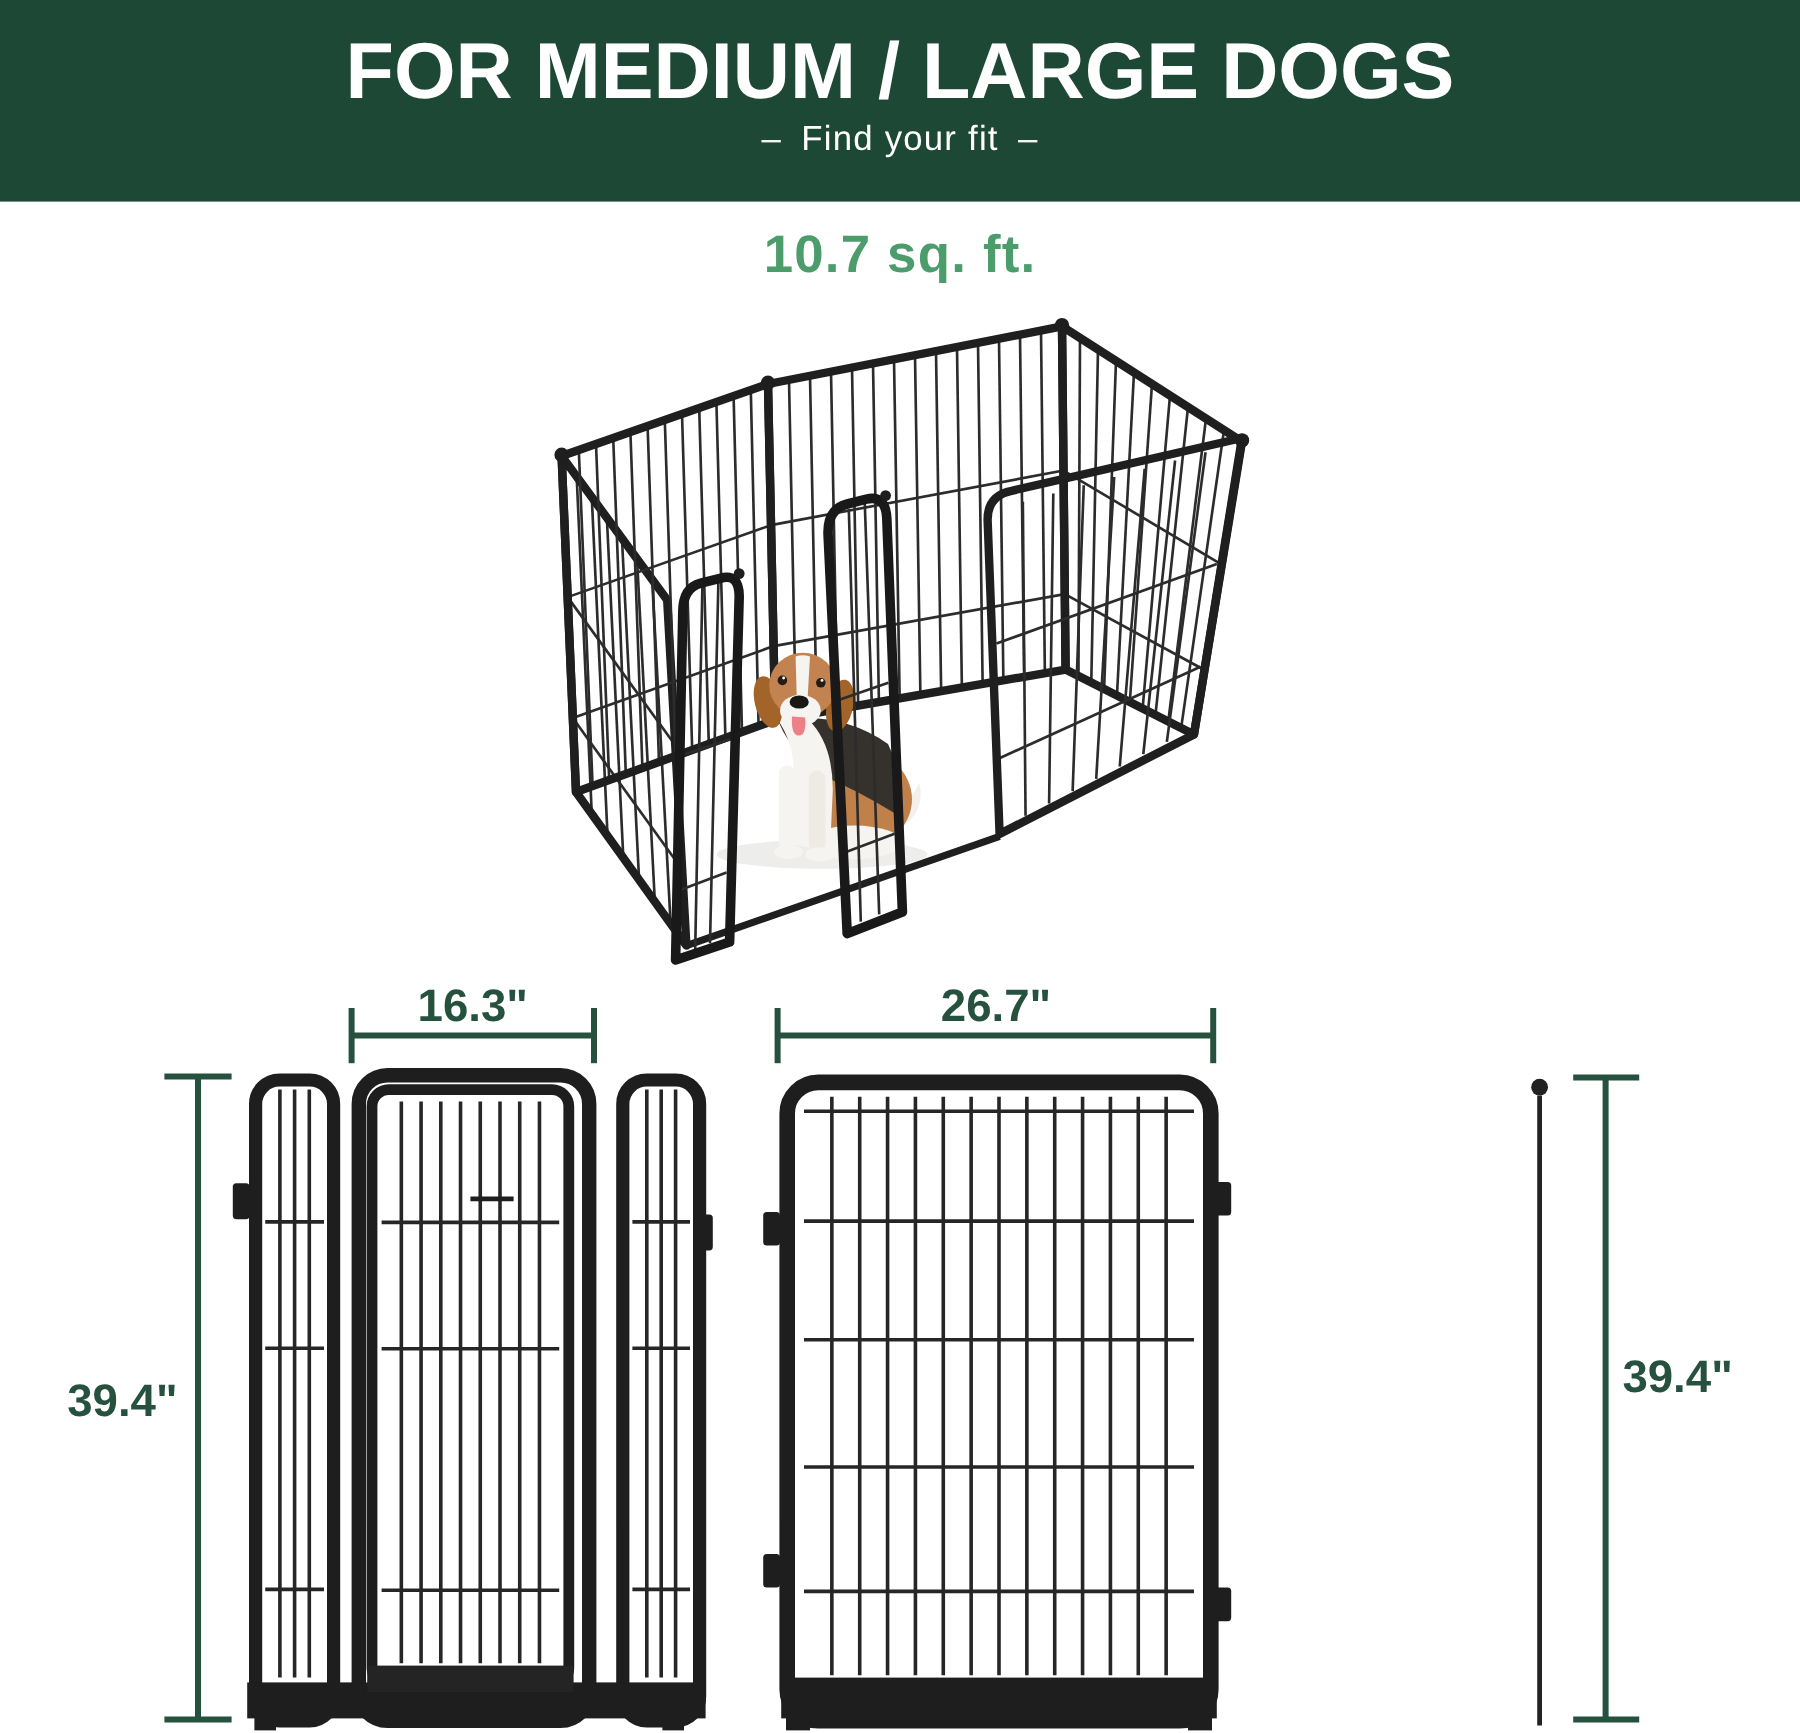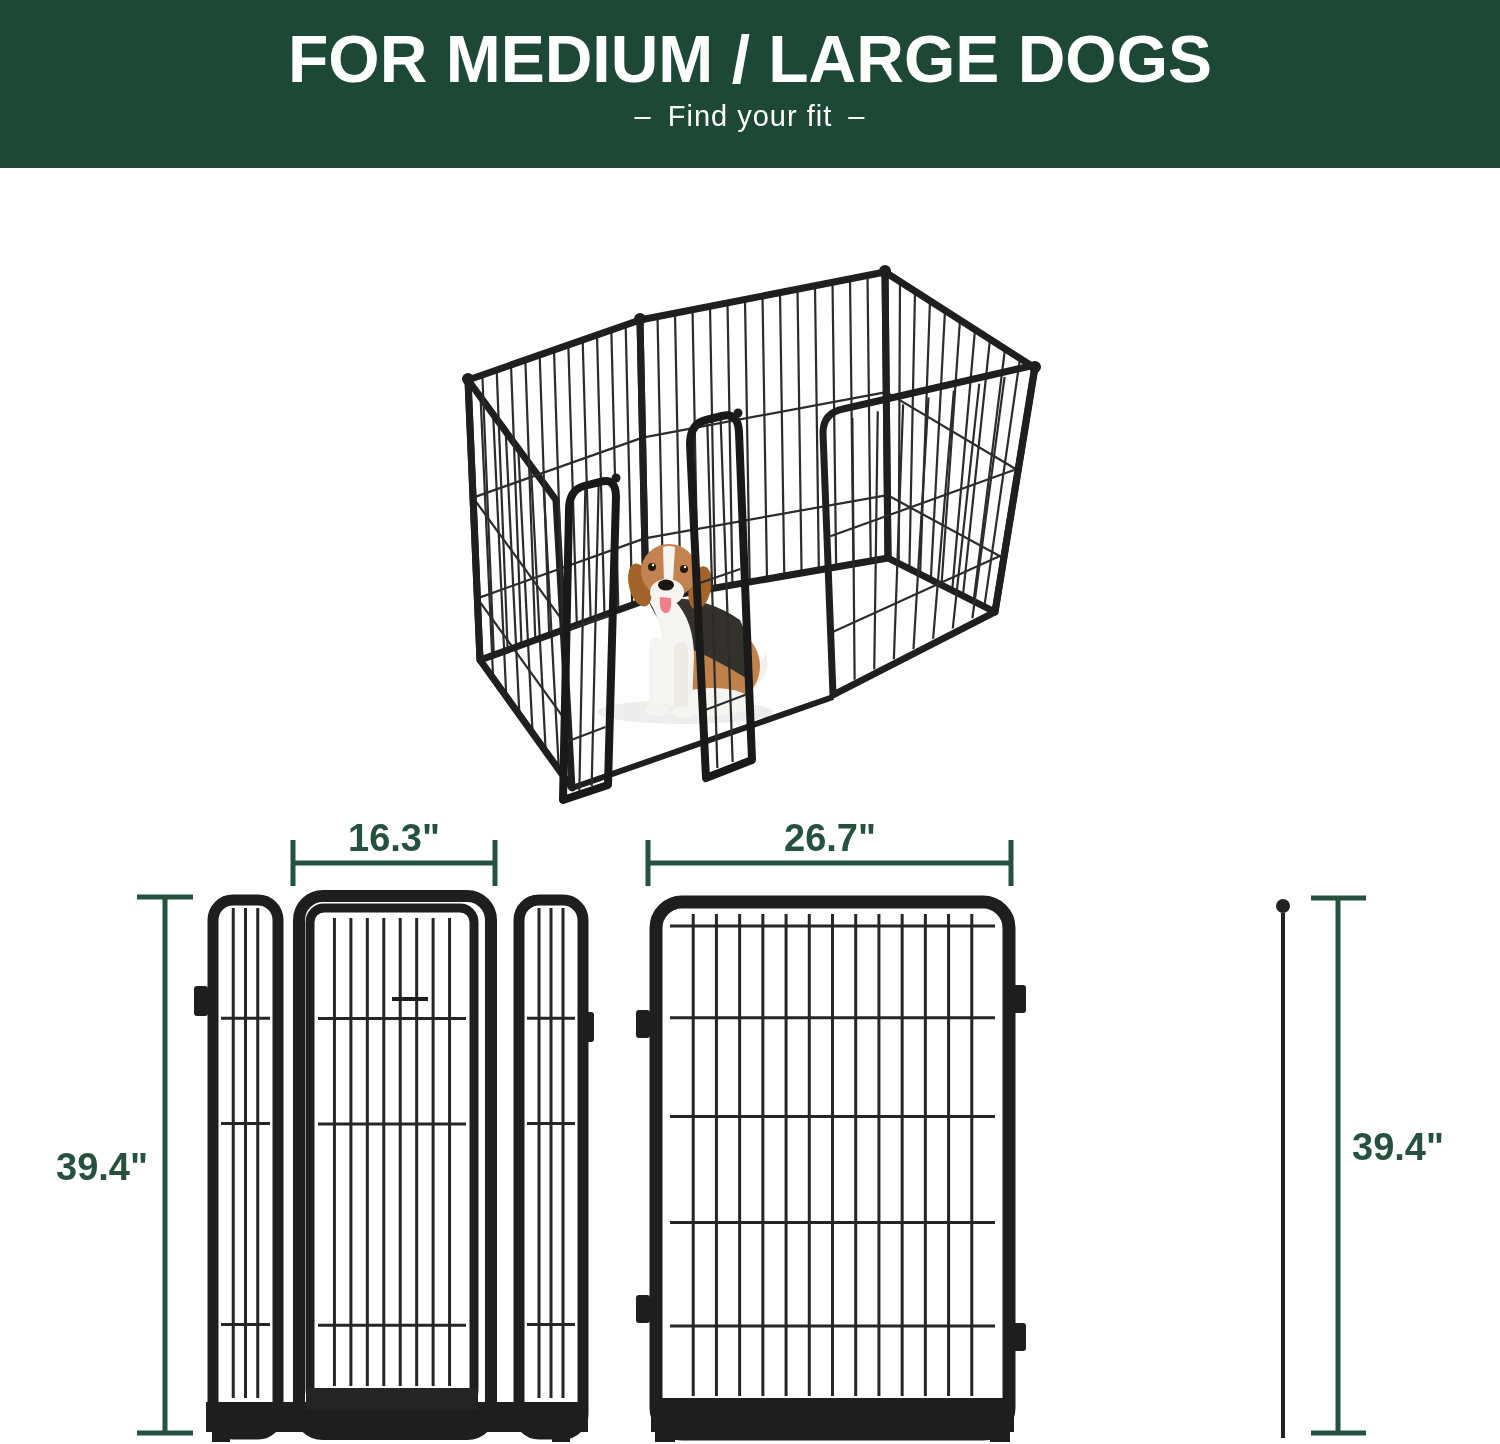--- a/index.html
+++ b/index.html
@@ -46,20 +46,21 @@
 
   <header class="header">
     <h1>FOR MEDIUM / LARGE DOGS</h1>
     <div class="subtitle">
       <span class="dash">–</span>
       <span>Find your fit</span>
       <span class="dash">–</span>
     </div>
   </header>
 
+  <div class="area-label">10.7 sq. ft.</div>
 
   <svg style="left:400px;top:235px;" width="700" height="600" viewBox="400 235 700 600">
 
     <g>
       <g class="wire3d">
           <line x1="480.57142857142856" y1="397.14285714285717" x2="493.14285714285717" y2="678.2857142857143"></line>
           <line x1="493.14285714285717" y1="414.2857142857143" x2="506.2857142857143" y2="696.5714285714286"></line>
           <line x1="505.7142857142857" y1="431.42857142857144" x2="519.4285714285714" y2="714.8571428571429"></line>
           <line x1="518.2857142857143" y1="448.57142857142856" x2="532.5714285714286" y2="733.1428571428571"></line>
           <line x1="530.8571428571429" y1="465.7142857142857" x2="545.7142857142858" y2="751.4285714285714"></line>

